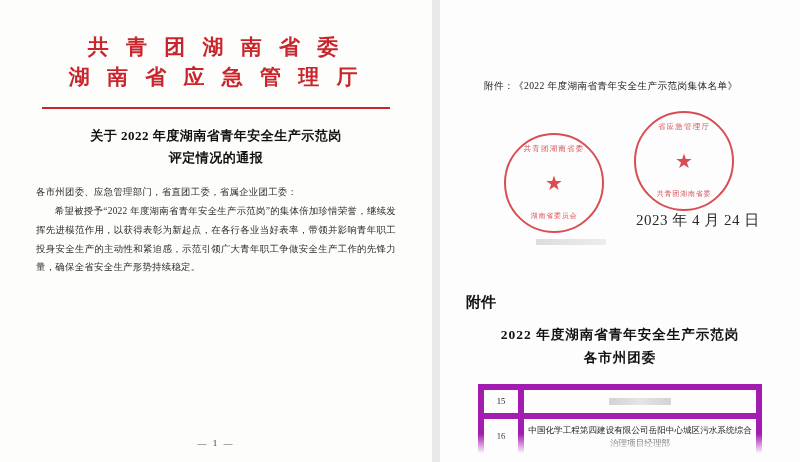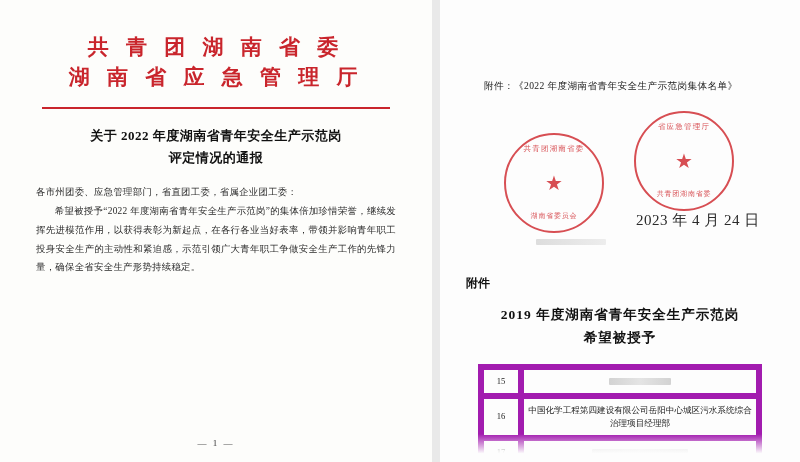--- a/index.html
+++ b/index.html
@@ -158,22 +158,22 @@
     position: absolute;
     left: 70px;
     top: 128px;
     width: 70px;
     height: 6px;
     background: linear-gradient(90deg, #cfcfcf, #e6e6e6);
     opacity: 0.7;
     border-radius: 1px;
   }
   .attach-label {
-    margin-top: 14px;
-    font-size: 12px;
+    margin-top: 32px;
+    font-size: 15px;
     font-weight: bold;
     color: #111;
   }
   .list-title {
     margin-top: 12px;
     text-align: center;
     font-size: 13.5px;
     font-weight: bold;
     line-height: 1.7;
     color: #111;
@@ -256,22 +256,22 @@
         <div class="star">★</div>
         <div class="arc-bottom">共青团湖南省委</div>
       </div>
       <div class="seal-date">2023 年 4 月 24 日</div>
       <div class="blur-text"></div>
     </div>
 
     <div class="attach-label">附件</div>
 
     <div class="list-title">
-      <div>2019 年度湖南省青年安全生产示范岗</div>
-      <div>希望被授予</div>
+      <div>2022 年度湖南省青年安全生产示范岗</div>
+      <div>各市州团委</div>
     </div>
 
     <table class="roster">
       <tbody>
         <tr>
           <td class="num">15</td>
           <td class="name"><span class="redacted short"></span></td>
         </tr>
         <tr>
           <td class="num">16</td>

